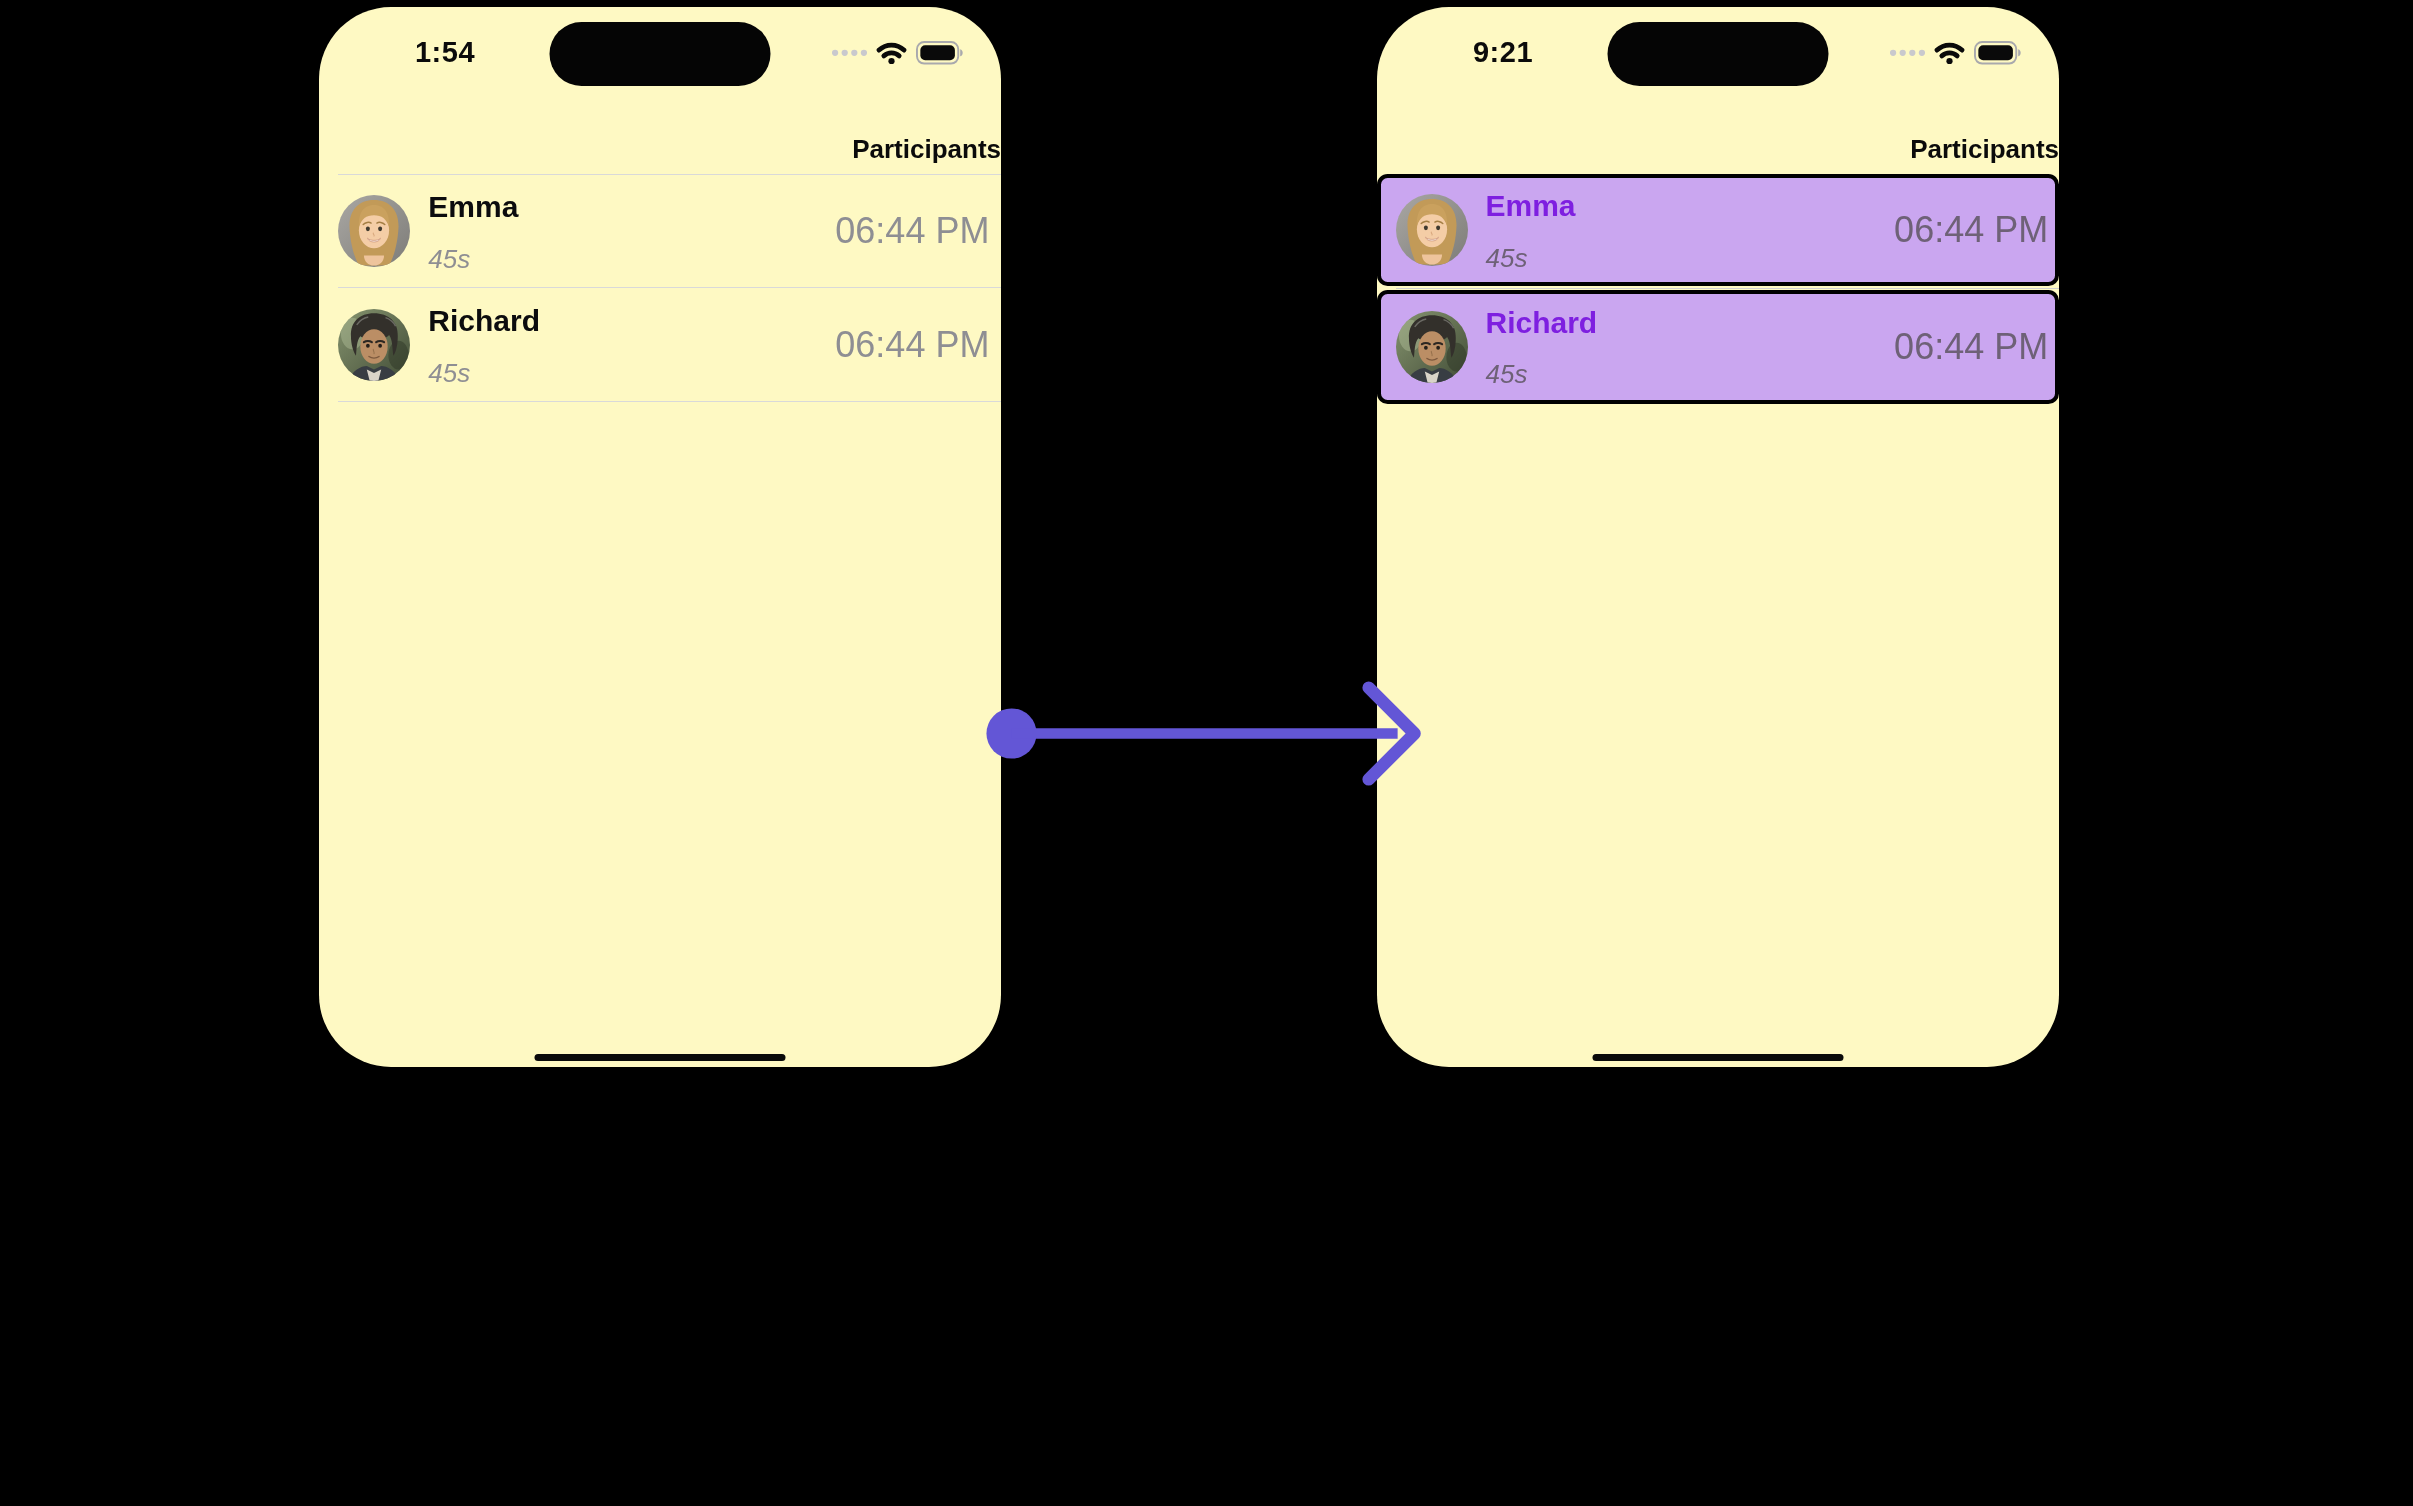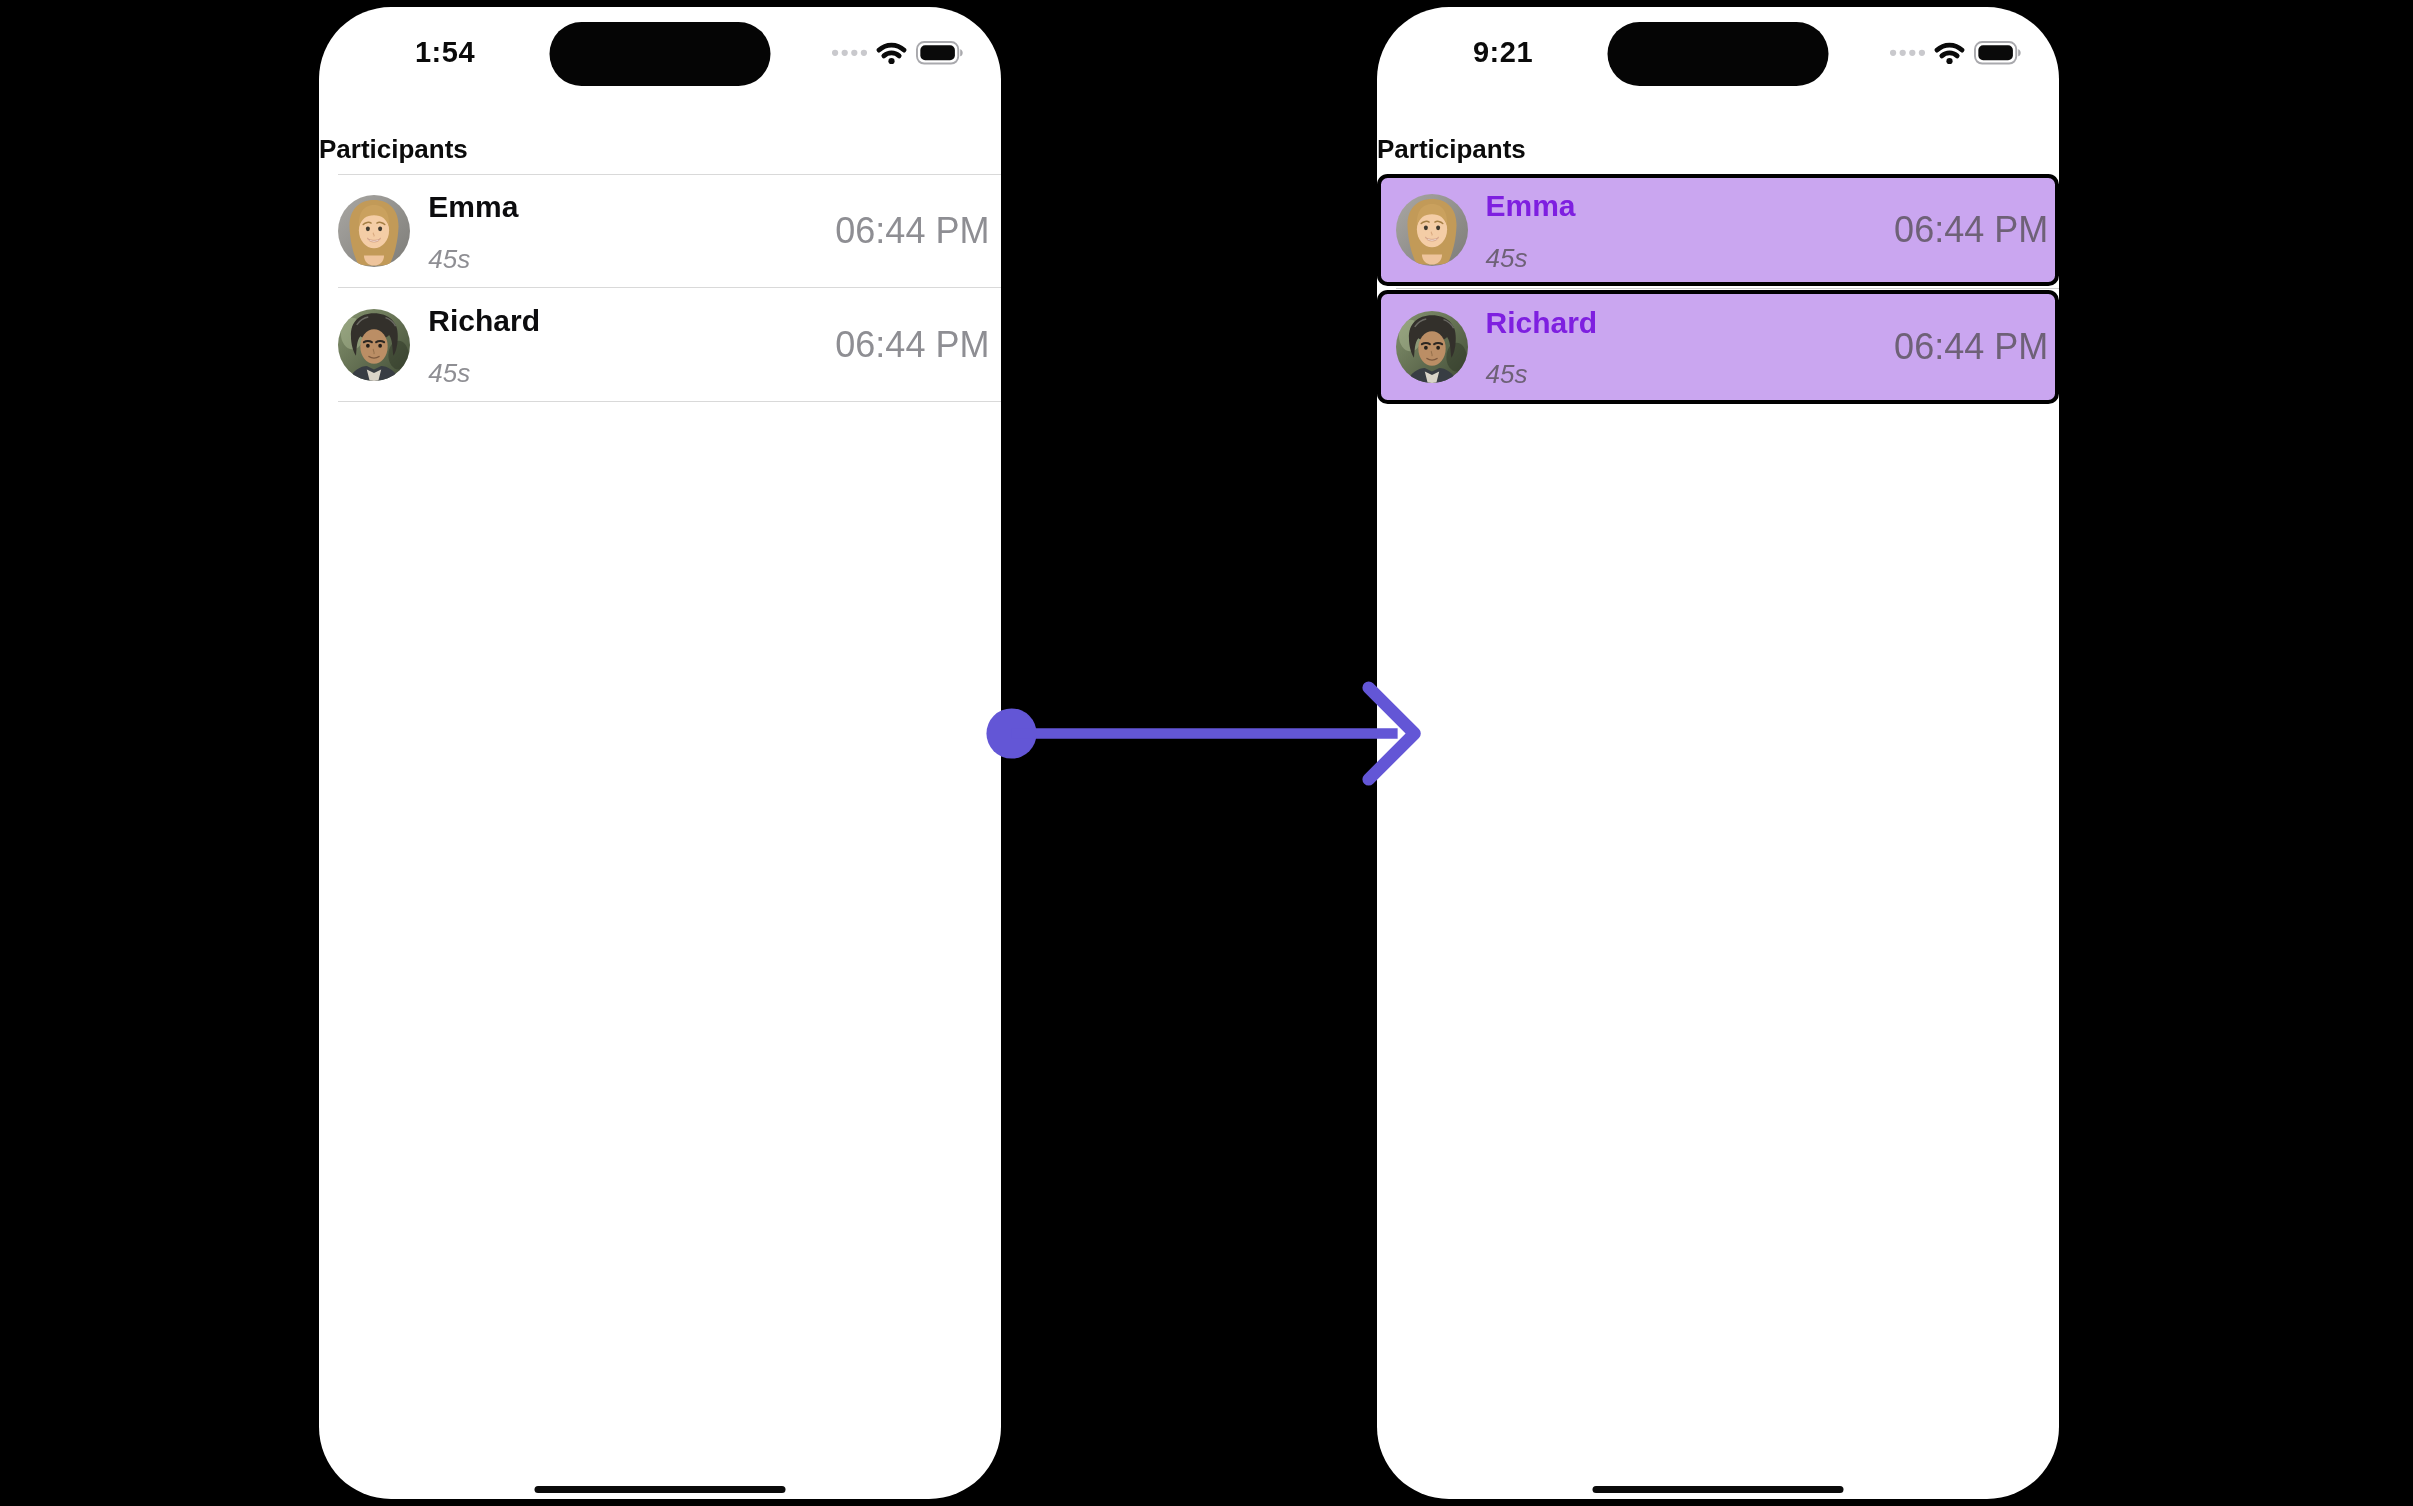--- a/index.html
+++ b/index.html
@@ -1,36 +1,36 @@
 <!DOCTYPE html>
 <html style="font-size:7.7px"><head>
 <meta charset="utf-8">
 <title>Participants — before / after highlight</title>
 <style>
   html,body{margin:0;padding:0;background:#000;}
   .scene{position:relative;width:2420px;height:1506px;background:#000;overflow:hidden;
          font-family:"Liberation Sans","DejaVu Sans",sans-serif;}
 
   
-  .phone{position:absolute;top:7.2px;width:682px;height:1492px;background:#ffffff;
+  .phone{position:absolute;top:7.2px;width:682px;height:1060px;background:#fef9c3;
          border-radius:72px;overflow:hidden;}
   .phone.before{left:319px;}
   .phone.after{left:1377px;}
 
   
   .status-time{position:absolute;top:27.5px;left:63px;width:126px;text-align:center;
                font-size:29px;font-weight:700;color:#0b0b0b;line-height:34px;letter-spacing:0.5px;}
   .island{position:absolute;top:14.5px;left:50%;transform:translateX(-50%);
           width:221px;height:64px;background:#050505;border-radius:34px;}
   .status-icons{position:absolute;top:32px;right:36px;height:27px;display:flex;
                 align-items:center;gap:8.7px;}
   .status-icons svg{display:block;}
 
   
-  .nav-title{position:absolute;top:109px;left:0;right:0;text-align:left;
+  .nav-title{position:absolute;top:109px;left:0;right:0;text-align:right;
              font-size:26px;font-weight:600;color:#0b0b0b;line-height:31px;}
 
   
   .list{position:absolute;top:167px;left:0;right:0;}
   .list::before{content:"";position:absolute;top:0;left:19.3px;right:0;height:1px;background:#d9d9d9;}
   .row{position:relative;height:114px;display:flex;align-items:center;padding:0 11.6px 0 19.3px;}
   .row::after{content:"";position:absolute;bottom:0;left:19.3px;right:0;height:1px;background:#d9d9d9;}
 
   .avatar{width:72px;height:72px;border-radius:50%;overflow:hidden;flex:none;}
   .avatar svg{width:100%;height:100%;display:block;}

